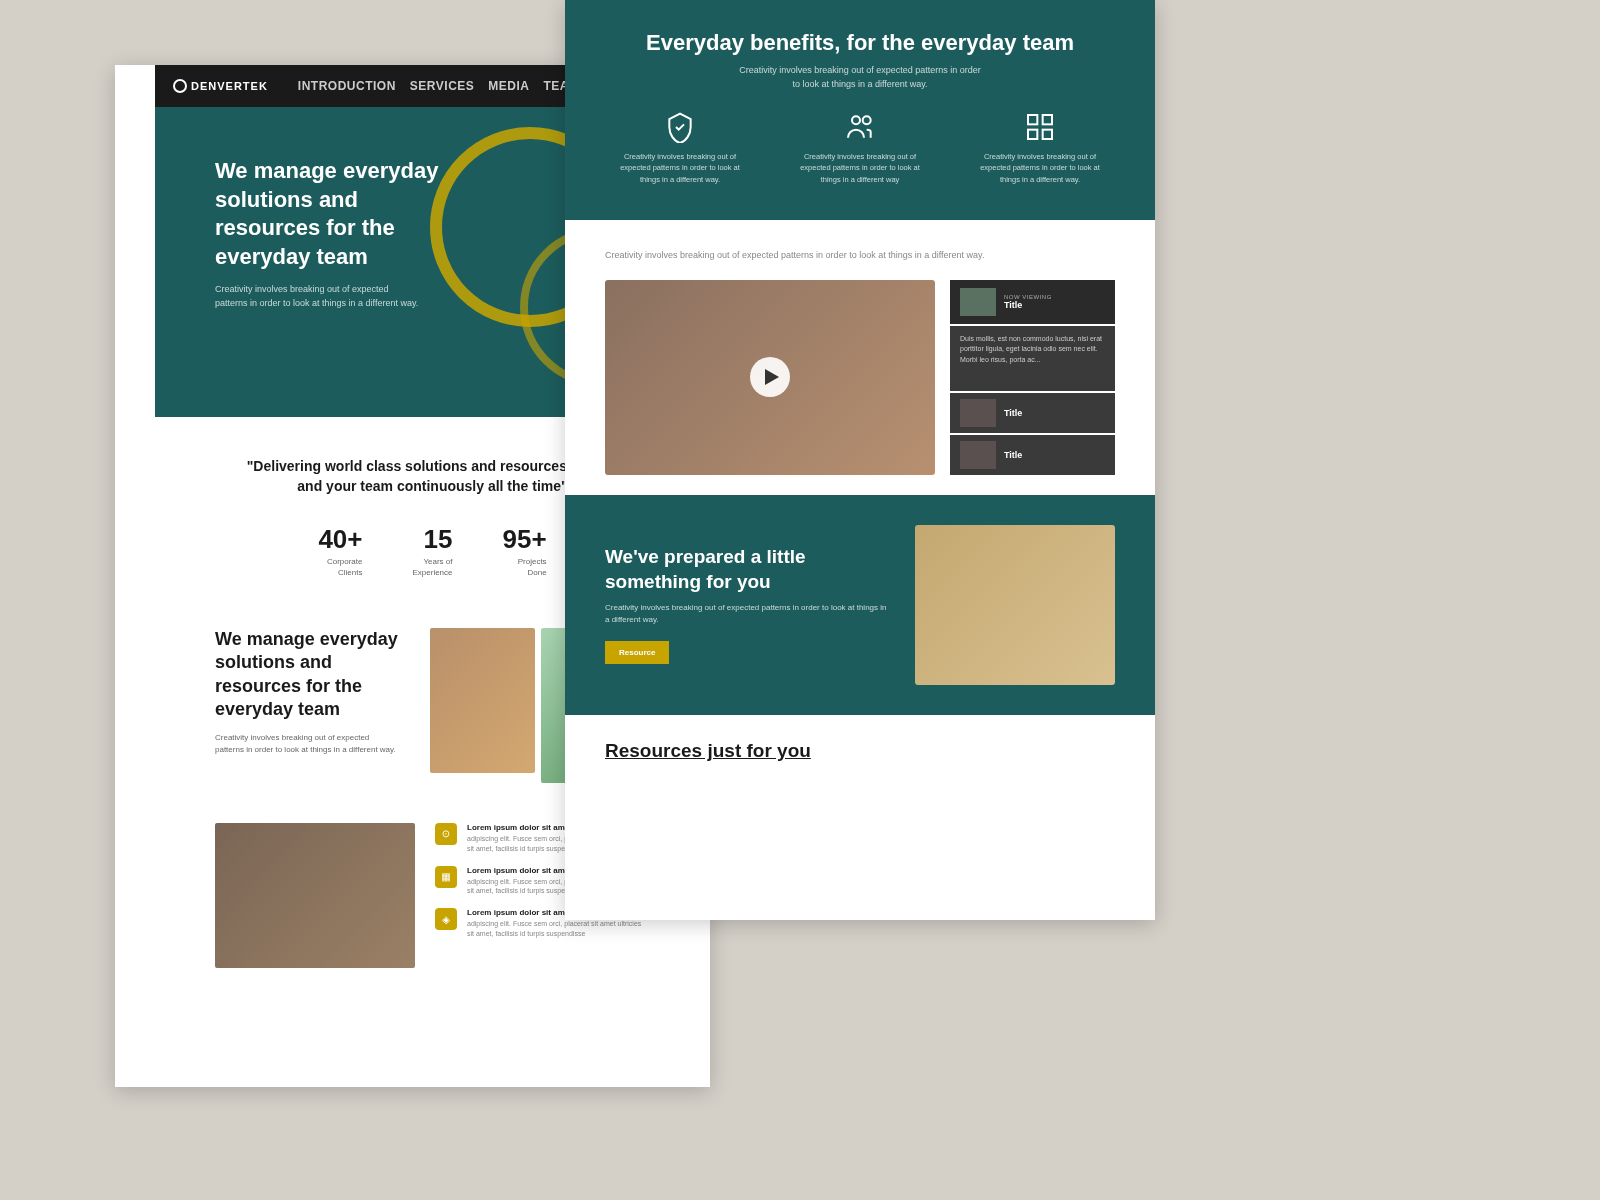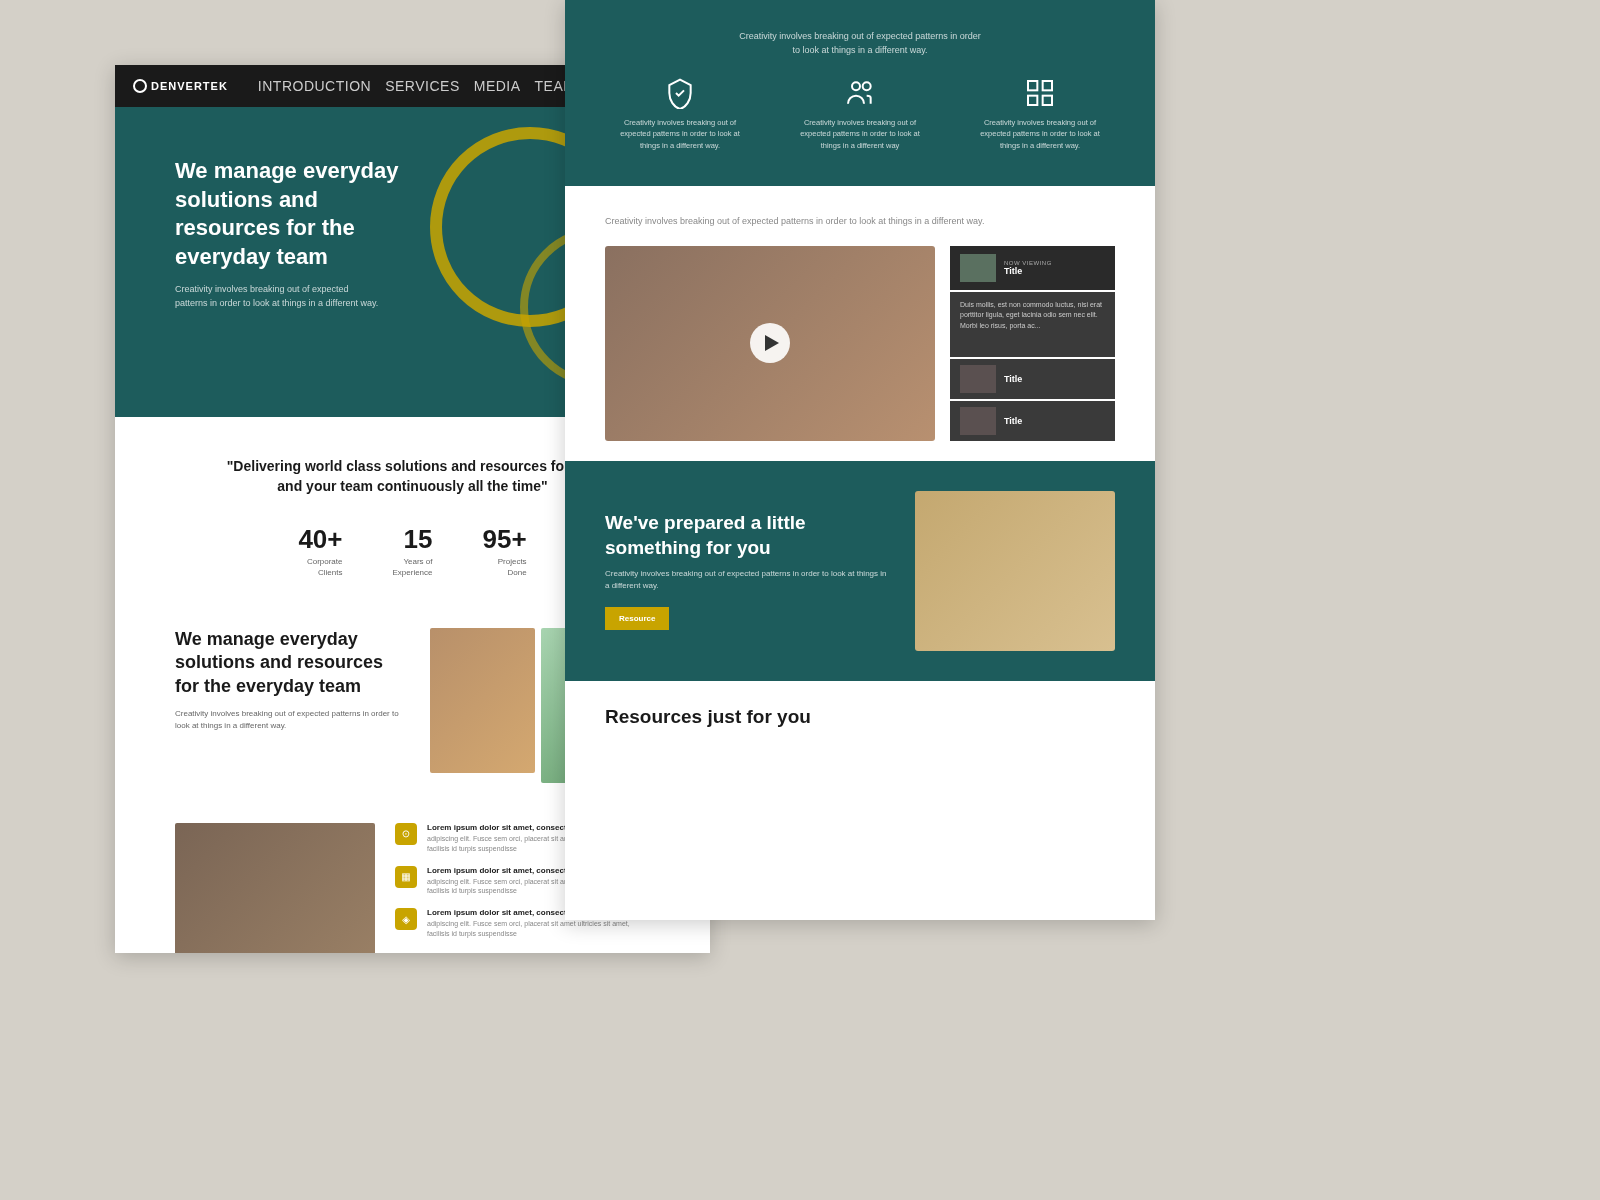--- a/index.html
+++ b/index.html
@@ -11,24 +11,25 @@
       position: relative;
       overflow: hidden;
     }
 
     
     .left-panel {
       position: absolute;
       left: 115px;
       top: 65px;
       width: 595px;
-      height: 888px;
+      height: 1022px;
       background: #fff;
       box-shadow: 0 4px 20px rgba(0,0,0,0.2);
       overflow: hidden;
+      padding-left: 40px;
     }
 
     
     .nav {
       background: #1a1a1a;
       height: 42px;
       display: flex;
       align-items: center;
       padding: 0 18px;
       gap: 20px;
@@ -49,23 +50,24 @@
       border: 2px solid #fff;
       border-radius: 50%;
     }
     .nav-links {
       display: flex;
       gap: 14px;
       margin-left: auto;
     }
     .nav-link {
       color: #ccc;
-      font-size: 14px;
+      font-size: 12px;
       letter-spacing: 0.5px;
       text-transform: uppercase;
+      font-weight: bold;
     }
 
     
     .hero {
       background: #1d5c5c;
       height: 310px;
       position: relative;
       overflow: hidden;
       padding: 50px 60px 40px;
     }
@@ -465,20 +467,21 @@
 
     
     .resources-section {
       background: #fff;
       padding: 25px 40px 20px;
     }
     .resources-title {
       font-size: 19px;
       font-weight: bold;
       color: #1a1a1a;
+      text-decoration: underline;
     }
   </style>
 </head>
 <body>
 
 <div class="left-panel">
 
   <nav class="nav">
     <div class="nav-logo">
       <div class="nav-logo-icon"></div>
@@ -561,20 +564,21 @@
         </div>
       </div>
     </div>
   </section>
 
 </div>
 
 <div class="right-panel">
 
   <section class="benefits-header">
+    <h2 class="benefits-title">Everyday benefits, for the everyday team</h2>
     <p class="benefits-subtitle">Creativity involves breaking out of expected patterns in order<br>to look at things in a different way.</p>
 
     <div class="benefits-icons">
 
       <div class="benefit-item">
         <div class="benefit-icon">
           <svg viewBox="0 0 24 24">
               <path d="M12 2L4 6v6c0 5.5 3.5 10.7 8 12 4.5-1.3 8-6.5 8-12V6L12 2z"></path>
               <path d="M9 12l2 2 4-4"></path>
             </svg>

